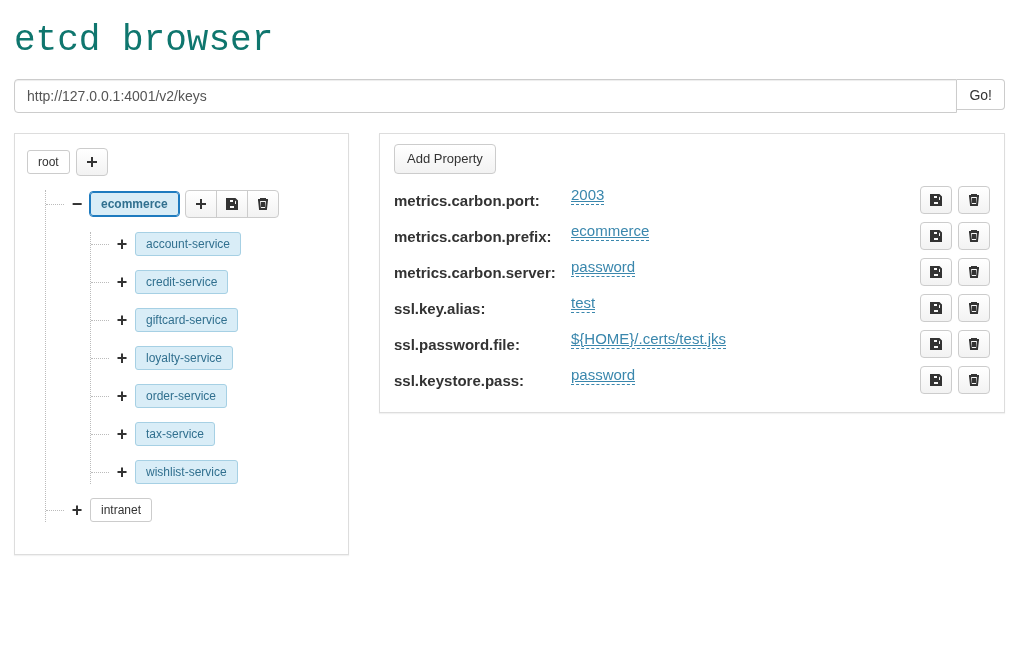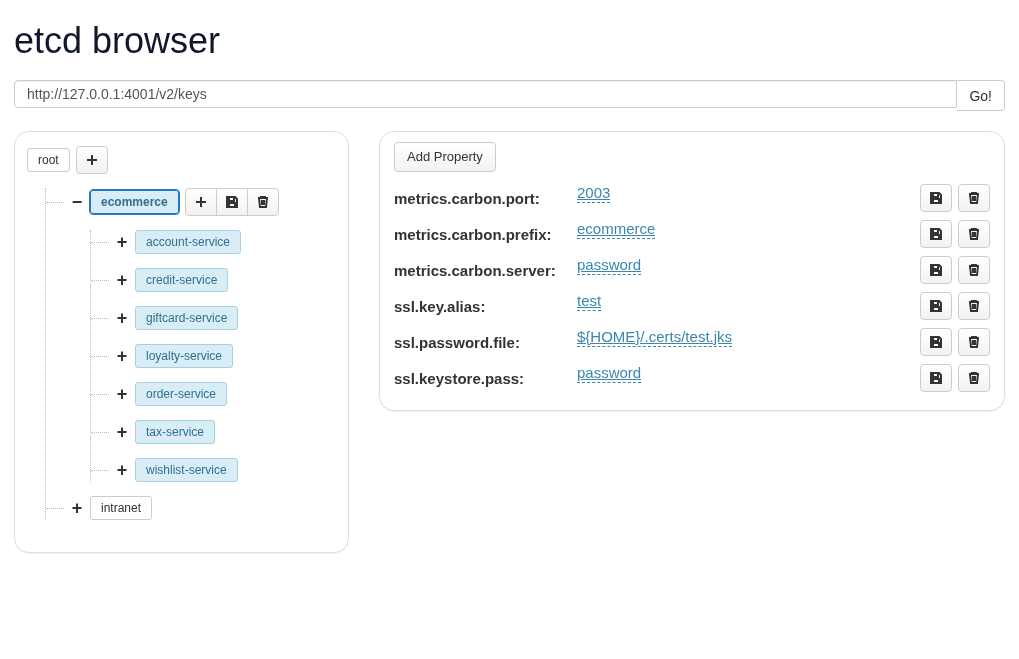--- a/index.html
+++ b/index.html
@@ -9,30 +9,31 @@
     font-family: "Helvetica Neue", Helvetica, Arial, sans-serif;
     font-size: 14px;
     color: #333;
     background: #fff;
     width: 1019px;
   }
   h1.page-title {
     font-size: 36px;
     font-weight: 500;
     margin: 10px 0 18px 0;
-    color: #0f172a;
+    color: #0f766e;
+    font-family: Liberation Mono, monospace;
   }
   .input-group {
     display: flex;
     width: 100%;
     margin-bottom: 20px;
   }
   .url-input {
     flex: 1;
-    height: 28px;
+    height: 34px;
     padding: 6px 12px;
     font-size: 14px;
     line-height: 1.42857;
     color: #555;
     background: #fff;
     border: 1px solid #ccc;
     border-radius: 4px 0 0 4px;
     box-shadow: inset 0 1px 1px rgba(0,0,0,.075);
   }
   .go-btn {
@@ -46,21 +47,21 @@
     font-size: 14px;
     color: #333;
   }
   .columns {
     display: flex;
     gap: 30px;
     align-items: flex-start;
   }
   .panel {
     border: 1px solid #ddd;
-    border-radius: 15px;
+    border-radius: 0;
     background: #fff;
     box-shadow: 0 1px 1px rgba(0,0,0,.05);
   }
   .panel.tree { width: 335px; padding: 14px 10px 18px 10px; }
   .panel.props { flex: 1; padding: 10px 14px 14px 14px; }
 
   
   .btn {
     display: inline-flex;
     align-items: center;
@@ -134,21 +135,21 @@
   .btn-group { display:inline-flex; }
   .btn-group .btn { border-radius:0; margin-left:-1px; }
   .btn-group .btn:first-child { border-radius:4px 0 0 4px; margin-left:0; }
   .btn-group .btn:last-child { border-radius:0 4px 4px 0; }
 
   
   .prop-table { width:100%; }
   .prop-row {
     display:flex;
     align-items:center;
-    gap:8px;
+    gap:2px;
     padding:4px 0;
   }
   .prop-key {
     width:175px;
     font-weight:bold;
     color:#333;
     font-size:15px;
   }
   .prop-val {
     flex:1;

